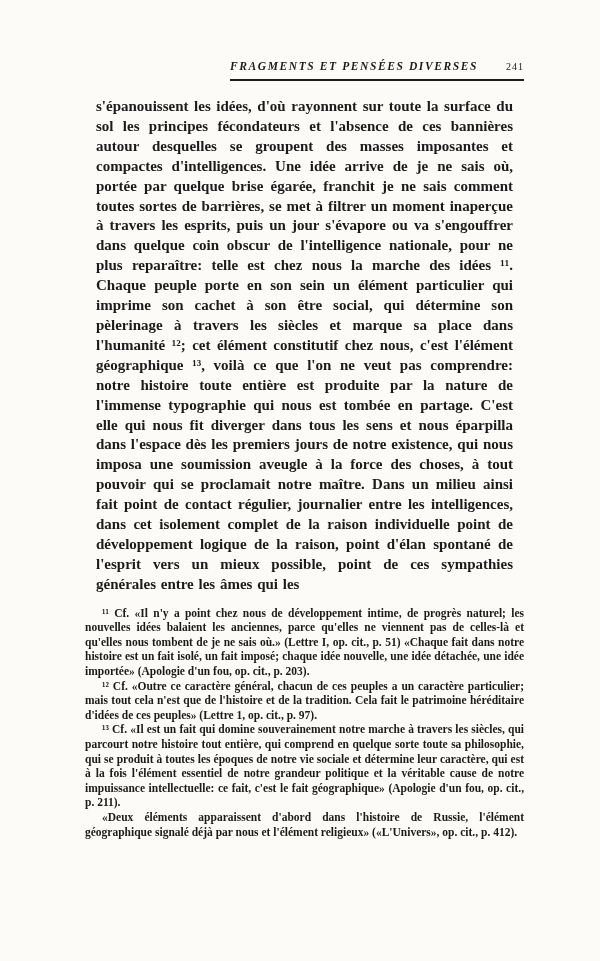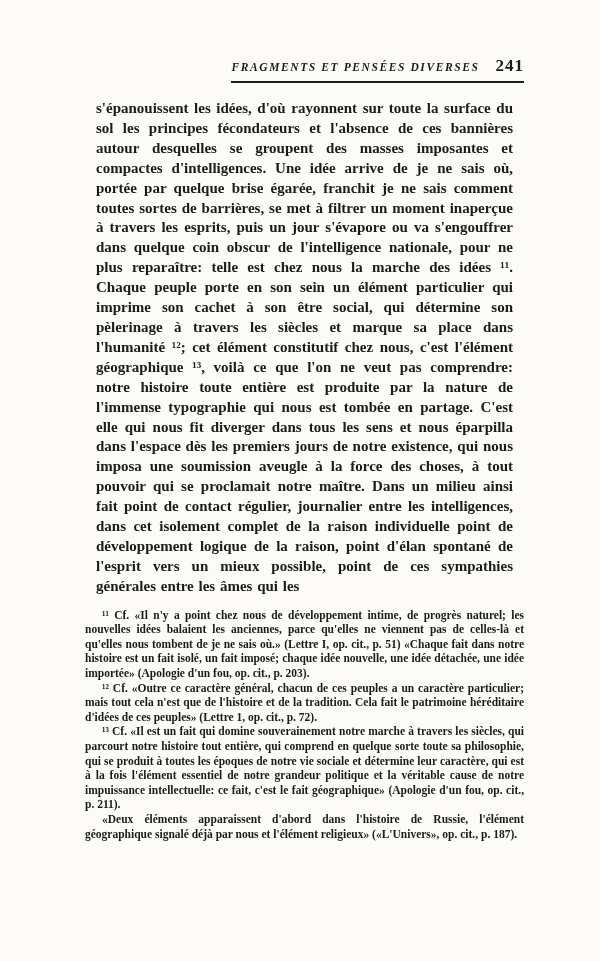--- a/index.html
+++ b/index.html
@@ -28,23 +28,23 @@
     padding-bottom: 5px;
     white-space: nowrap;
   }
   .running-title {
     font-size: 11.5px;
     font-weight: bold;
     letter-spacing: 1.6px;
     font-style: italic;
   }
   .page-number {
-    font-size: 17px;
-    font-weight: bold;
-    margin-left: 16px;
+    font-size: 10px;
+    font-weight: normal;
+    margin-left: 28px;
     letter-spacing: 1px;
   }
   .body-paragraph {
     margin: 11px;
     font-size: 15px;
     line-height: 19.9px;
     font-weight: bold;
     text-align: justify;
     word-spacing: 1px;
   }
@@ -70,18 +70,18 @@
       <span class="running-title">FRAGMENTS ET PENSÉES DIVERSES</span><span class="page-number">241</span>
     </span>
   </header>
 
   <main>
     <p class="body-paragraph">s'épanouissent les idées, d'où rayonnent sur toute la surface du sol les principes fécondateurs et l'absence de ces bannières autour desquelles se groupent des masses imposantes et compactes d'intelligences. Une idée arrive de je ne sais où, portée par quelque brise égarée, franchit je ne sais comment toutes sortes de barrières, se met à filtrer un moment inaperçue à travers les esprits, puis un jour s'évapore ou va s'engouffrer dans quelque coin obscur de l'intelligence nationale, pour ne plus reparaître: telle est chez nous la marche des idées ¹¹. Chaque peuple porte en son sein un élément particulier qui imprime son cachet à son être social, qui détermine son pèlerinage à travers les siècles et marque sa place dans l'humanité ¹²; cet élément constitutif chez nous, c'est l'élément géographique ¹³, voilà ce que l'on ne veut pas comprendre: notre histoire toute entière est produite par la nature de l'immense typographie qui nous est tombée en partage. C'est elle qui nous fit diverger dans tous les sens et nous éparpilla dans l'espace dès les premiers jours de notre existence, qui nous imposa une soumission aveugle à la force des choses, à tout pouvoir qui se proclamait notre maître. Dans un milieu ainsi fait point de contact régulier, journalier entre les intelligences, dans cet isolement complet de la raison individuelle point de développement logique de la raison, point d'élan spontané de l'esprit vers un mieux possible, point de ces sympathies générales entre les âmes qui les</p>
   </main>
 
   <section class="footnotes">
     <p class="footnote">¹¹ Cf. «Il n'y a point chez nous de développement intime, de progrès naturel; les nouvelles idées balaient les anciennes, parce qu'elles ne viennent pas de celles-là et qu'elles nous tombent de je ne sais où.» (Lettre I, op. cit., p. 51) «Chaque fait dans notre histoire est un fait isolé, un fait imposé; chaque idée nouvelle, une idée détachée, une idée importée» (Apologie d'un fou, op. cit., p. 203).</p>
-    <p class="footnote">¹² Cf. «Outre ce caractère général, chacun de ces peuples a un caractère particulier; mais tout cela n'est que de l'histoire et de la tradition. Cela fait le patrimoine héréditaire d'idées de ces peuples» (Lettre 1, op. cit., p. 72).</p>
+    <p class="footnote">¹² Cf. «Outre ce caractère général, chacun de ces peuples a un caractère particulier; mais tout cela n'est que de l'histoire et de la tradition. Cela fait le patrimoine héréditaire d'idées de ces peuples» (Lettre 1, op. cit., p. 97).</p>
     <p class="footnote">¹³ Cf. «Il est un fait qui domine souverainement notre marche à travers les siècles, qui parcourt notre histoire tout entière, qui comprend en quelque sorte toute sa philosophie, qui se produit à toutes les époques de notre vie sociale et détermine leur caractère, qui est à la fois l'élément essentiel de notre grandeur politique et la véritable cause de notre impuissance intellectuelle: ce fait, c'est le fait géographique» (Apologie d'un fou, op. cit., p. 211).</p>
-    <p class="footnote">«Deux éléments apparaissent d'abord dans l'histoire de Russie, l'élément géographique signalé déjà par nous et l'élément religieux» («L'Univers», op. cit., p. 187).</p>
+    <p class="footnote">«Deux éléments apparaissent d'abord dans l'histoire de Russie, l'élément géographique signalé déjà par nous et l'élément religieux» («L'Univers», op. cit., p. 412).</p>
   </section>
 
 </div>
 
 </body></html>

